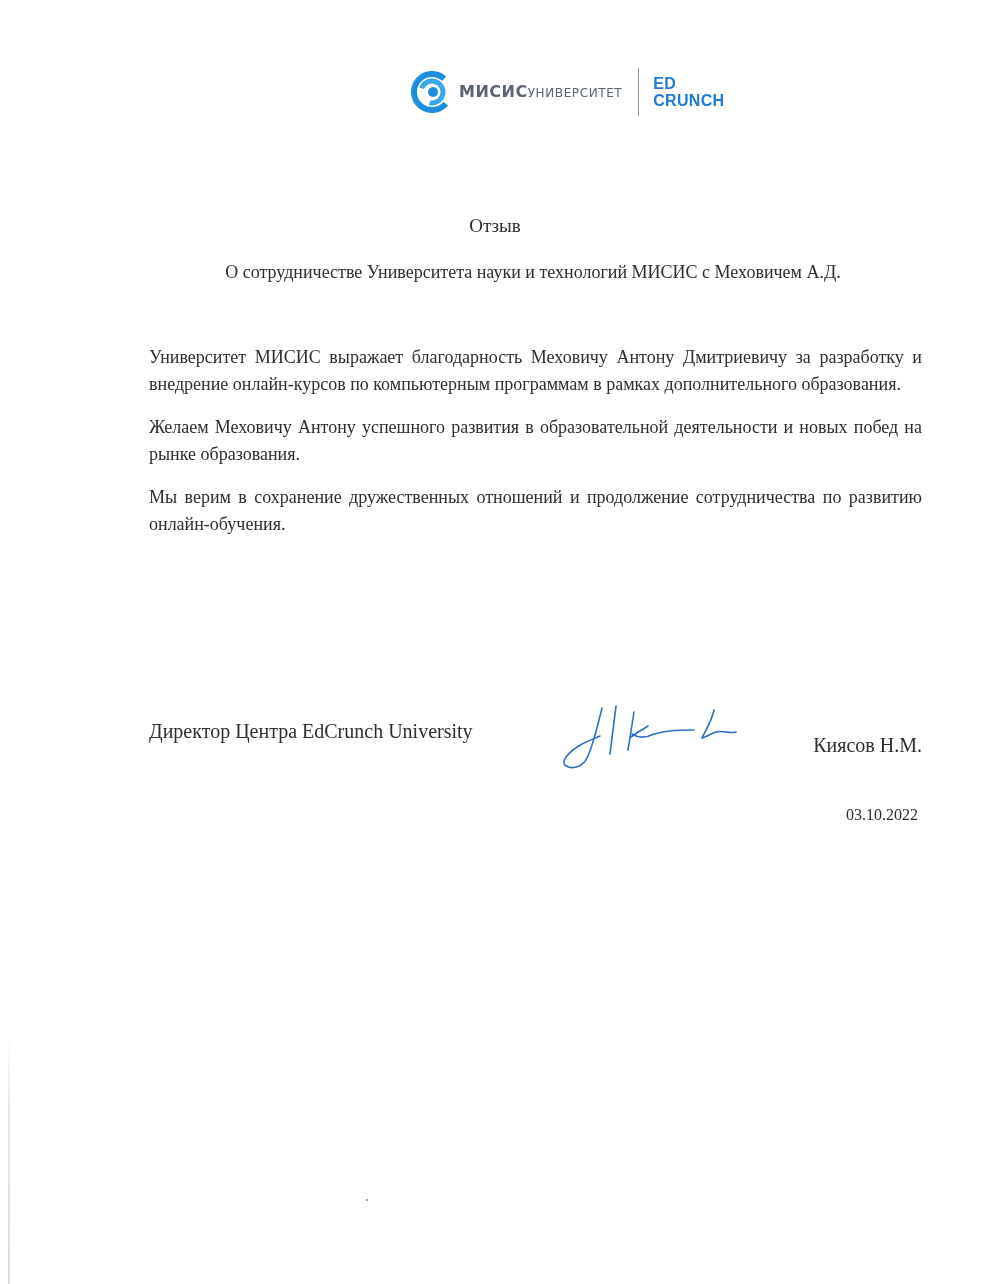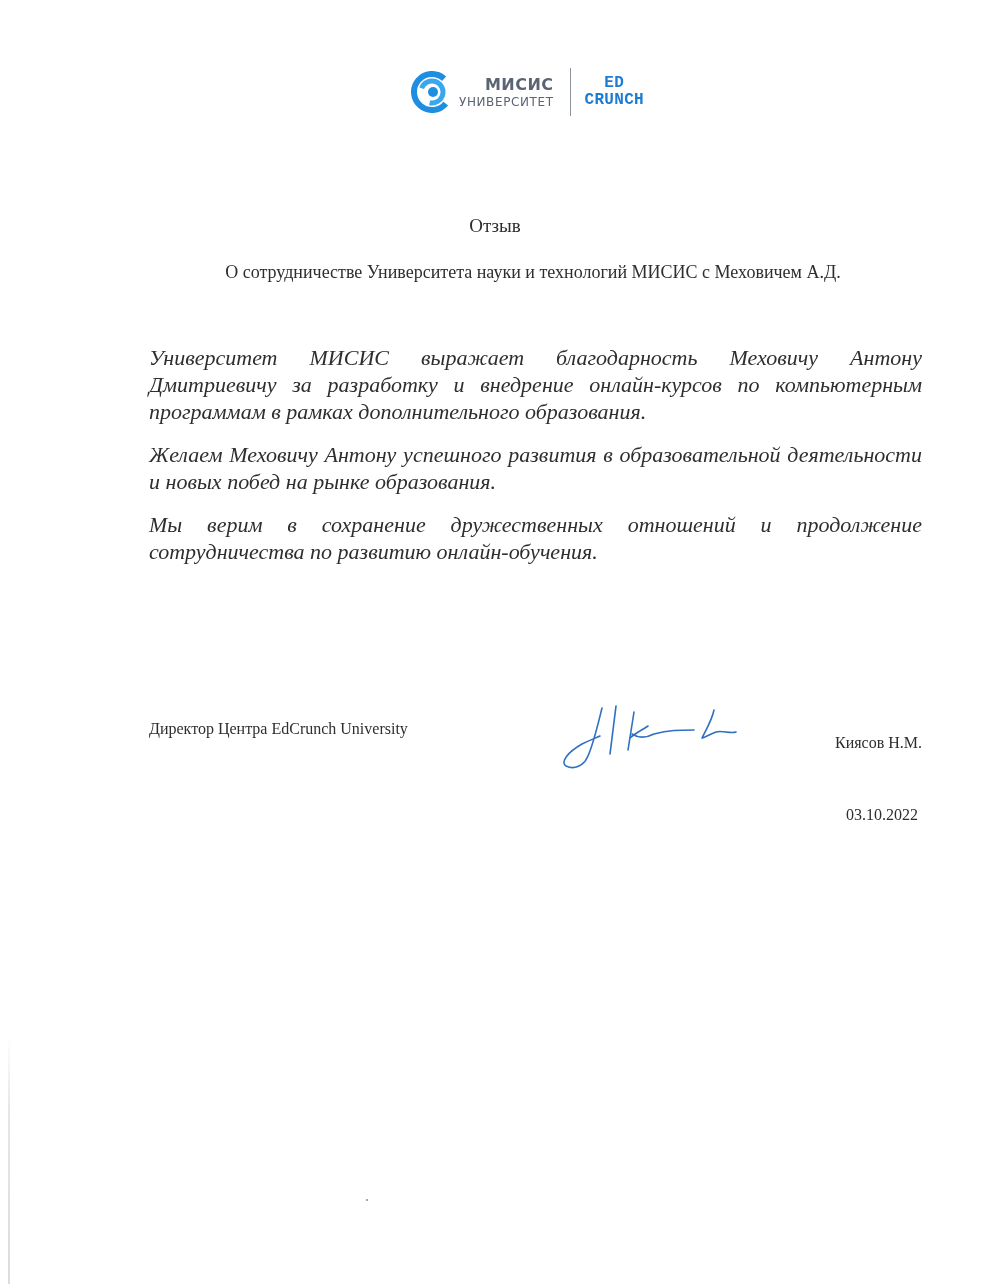--- a/index.html
+++ b/index.html
@@ -10,54 +10,53 @@
     }
     .scan-edge {
       position: absolute; left: 8px; top: 1035px; width: 2px; height: 249px;
       background: linear-gradient(#ffffff, #e6e6e6 30%, #dcdcdc);
     }
     .speck { position: absolute; width: 2px; height: 2px; background: #888; border-radius: 1px; }
 
     
     .logo { position: absolute; left: 411px; top: 66px; height: 52px; display: flex; align-items: center; }
     .misis-mark { width: 42px; height: 42px; }
-    .misis-text { margin-left: 6px; display: flex; flex-direction: column; line-height: 1; text-align: right; }
+    .misis-text { margin-left: 6px; display: flex; flex-direction: row; line-height: 1; }
     .misis-name {
       font-family: "DejaVu Sans", sans-serif; font-weight: bold; font-size: 16px;
       color: #5a6472; letter-spacing: 0.5px;
     }
     .misis-sub {
       font-family: "DejaVu Sans", sans-serif; font-size: 12px; color: #5a6472;
       letter-spacing: 0.6px; margin-top: 3px;
     }
     .logo-divider { width: 1px; height: 48px; background: #8d949c; margin: 0 14px 0 16px; }
     .edcrunch {
-      font-family: Liberation Mono, monospace; font-weight: bold; font-size: 16px;
-      color: #1d7bd4; line-height: 17px; letter-spacing: 0.3px; text-align: center;
+      font-family: Liberation Sans, sans-serif; font-weight: bold; font-size: 16px;
+      color: #1d7bd4; line-height: 17px; letter-spacing: 0.3px;
     }
 
     .title {
       position: absolute; left: 0; width: 990px; top: 215px; text-align: center;
       font-size: 19px; color: #2e2e2e;
     }
     .subtitle {
       position: absolute; left: 0; width: 1066px; top: 262px; text-align: center;
       font-size: 18px; color: #2e2e2e;
     }
     .body-text {
       position: absolute; left: 149px; width: 773px; top: 344px;
     }
     .para {
-      margin: 0 0 16px 0; font-size: 22px; line-height: 27px; text-align: justify;
+      margin: 0 0 16px 0; font-size: 18px; line-height: 27px; text-align: justify;
       color: #2e2e2e;
-      font-style: italic;
     }
     .signature-row {
       position: absolute; left: 149px; top: 718px; width: 773px; height: 40px;
-      font-size: 16px; color: #2e2e2e;
+      font-size: 20px; color: #2e2e2e;
     }
     .signer-title { position: absolute; left: 0; top: 2px; }
     .signer-name { position: absolute; right: 0; top: 16px; }
     .signature { position: absolute; left: 405px; top: -14px; width: 190px; height: 70px; }
     .date {
       position: absolute; right: 72px; top: 806px; font-size: 16px; color: #2e2e2e;
     }
   </style>
 </head>
 <body>

